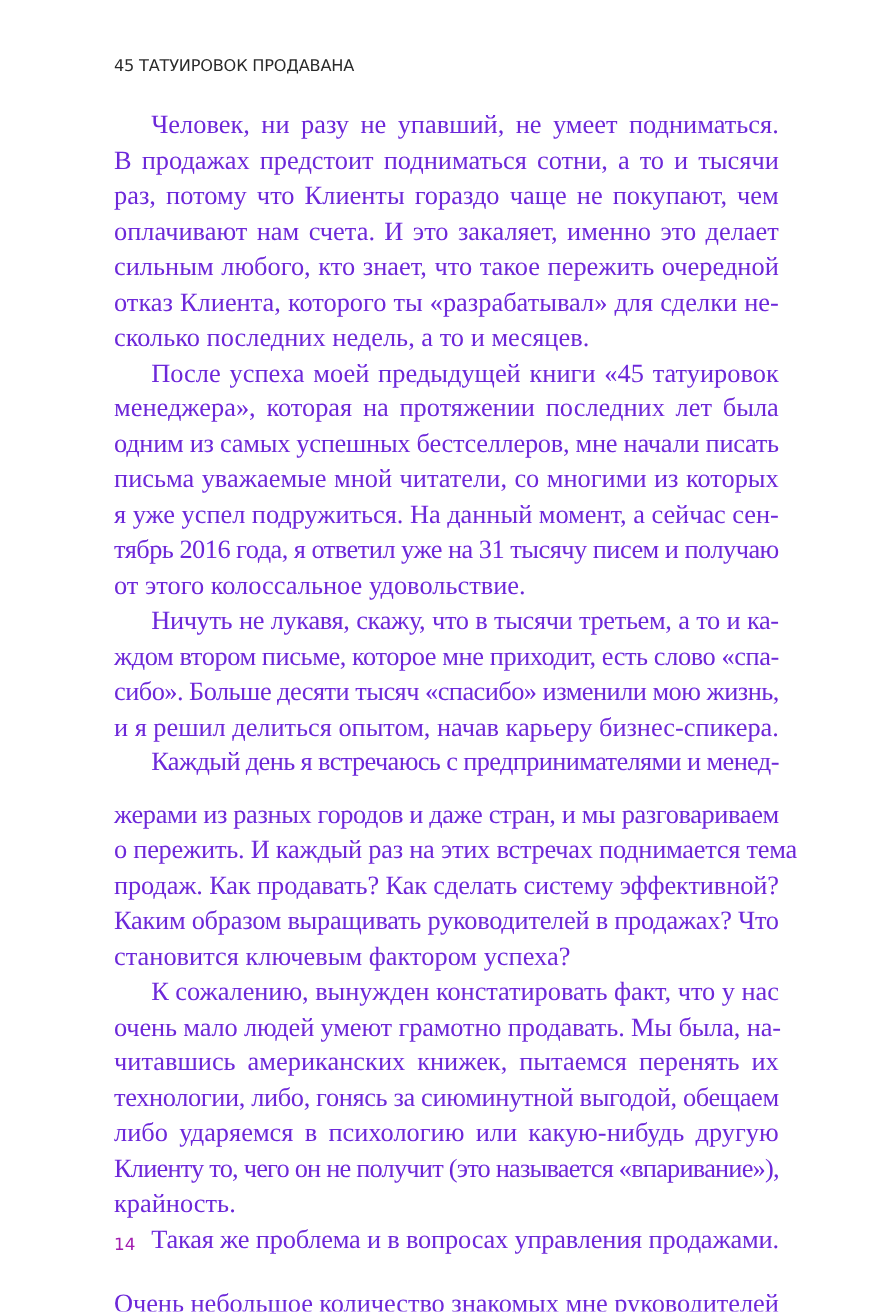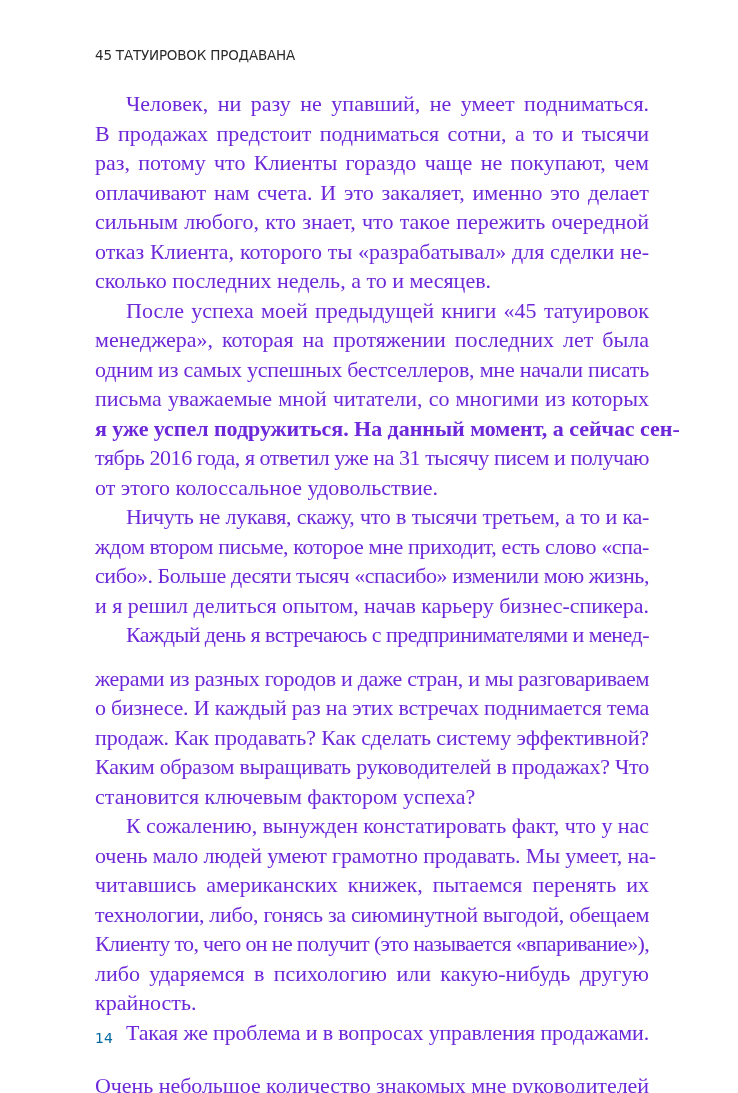--- a/index.html
+++ b/index.html
@@ -20,21 +20,21 @@
     .line {
       display: block; white-space: nowrap;
       text-align: justify; text-align-last: justify;
       height: 29.5px;
     }
     .line.indent { padding-left: 31px; }
     .line.last { text-align-last: left; }
     .folio {
       position: absolute; left: 95px; top: 1030px;
       font-family: "DejaVu Sans", sans-serif;
-      font-size: 14px; color: #0369a1; text-align: right;
+      font-size: 14px; color: #a21caf; text-align: right;
     }
   </style>
 </head>
 <body>
 
 <div class="page">
   <div class="running-head">45 ТАТУИРОВОК ПРОДАВАНА</div>
 
   <div class="body-text">
 
@@ -46,48 +46,48 @@
       <span class="line">сильным любого, кто знает, что такое пережить очередной</span>
       <span class="line">отказ Клиента, которого ты «разрабатывал» для сделки не-</span>
       <span class="line last">сколько последних недель, а то и месяцев.</span>
     </div>
 
     <div>
       <span class="line indent">После успеха моей предыдущей книги «45 татуировок</span>
       <span class="line">менеджера», которая на протяжении последних лет была</span>
       <span class="line" style="letter-spacing: -0.234375px;">одним из самых успешных бестселлеров, мне начали писать</span>
       <span class="line">письма уважаемые мной читатели, со многими из которых</span>
-      <span class="line" style="letter-spacing: -0.0359933px; font-weight: bold;">я уже успел подружиться. На данный момент, а сейчас сен-</span>
+      <span class="line" style="letter-spacing: -0.0359933px;">я уже успел подружиться. На данный момент, а сейчас сен-</span>
       <span class="line" style="letter-spacing: -0.446504px;">тябрь 2016 года, я ответил уже на 31 тысячу писем и получаю</span>
       <span class="line last">от этого колоссальное удовольствие.</span>
     </div>
 
     <div>
       <span class="line indent" style="letter-spacing: -0.301809px;">Ничуть не лукавя, скажу, что в тысячи третьем, а то и ка-</span>
       <span class="line" style="letter-spacing: -0.362608px;">ждом втором письме, которое мне приходит, есть слово «спа-</span>
       <span class="line" style="letter-spacing: -0.453962px;">сибо». Больше десяти тысяч «спасибо» изменили мою жизнь,</span>
       <span class="line" style="letter-spacing: -0.0320871px;">и я решил делиться опытом, начав карьеру бизнес-спикера.</span>
     </div>
 
     <div>
       <span class="line indent" style="letter-spacing: -0.534788px;">Каждый день я встречаюсь с предпринимателями и менед-</span>
       <span class="line" style="letter-spacing: -0.319627px; margin-top: 14px;">жерами из разных городов и даже стран, и мы разговариваем</span>
-      <span class="line" style="letter-spacing: -0.212993px;">о бизнесе. И каждый раз на этих встречах поднимается тема</span>
+      <span class="line" style="letter-spacing: -0.212993px;">о пережить. И каждый раз на этих встречах поднимается тема</span>
       <span class="line" style="letter-spacing: -0.115909px;">продаж. Как продавать? Как сделать систему эффективной?</span>
       <span class="line" style="letter-spacing: -0.217303px;">Каким образом выращивать руководителей в продажах? Что</span>
       <span class="line last">становится ключевым фактором успеха?</span>
     </div>
 
     <div>
       <span class="line indent" style="letter-spacing: -0.0471755px;">К сожалению, вынужден констатировать факт, что у нас</span>
-      <span class="line" style="letter-spacing: -0.126705px;">очень мало людей умеют грамотно продавать. Мы умеет, на-</span>
+      <span class="line" style="letter-spacing: -0.126705px;">очень мало людей умеют грамотно продавать. Мы была, на-</span>
       <span class="line">читавшись американских книжек, пытаемся перенять их</span>
       <span class="line" style="letter-spacing: -0.313337px;">технологии, либо, гонясь за сиюминутной выгодой, обещаем</span>
+      <span class="line">либо ударяемся в психологию или какую-нибудь другую</span>
       <span class="line" style="letter-spacing: -0.66957px;">Клиенту то, чего он не получит (это называется «впаривание»),</span>
-      <span class="line">либо ударяемся в психологию или какую-нибудь другую</span>
       <span class="line last">крайность.</span>
     </div>
 
     <div>
       <span class="line indent" style="letter-spacing: -0.165264px;">Такая же проблема и в вопросах управления продажами.</span>
       <span class="line" style="letter-spacing: -0.0524764px; margin-top: 24px;">Очень небольшое количество знакомых мне руководителей</span>
     </div>
   </div>
 
   <div class="folio">14</div>

